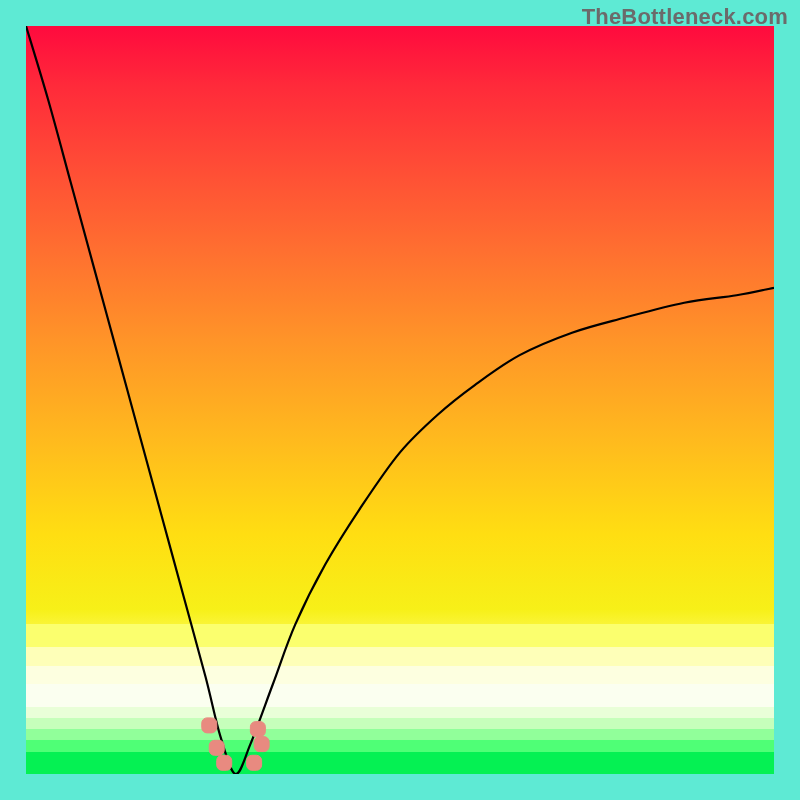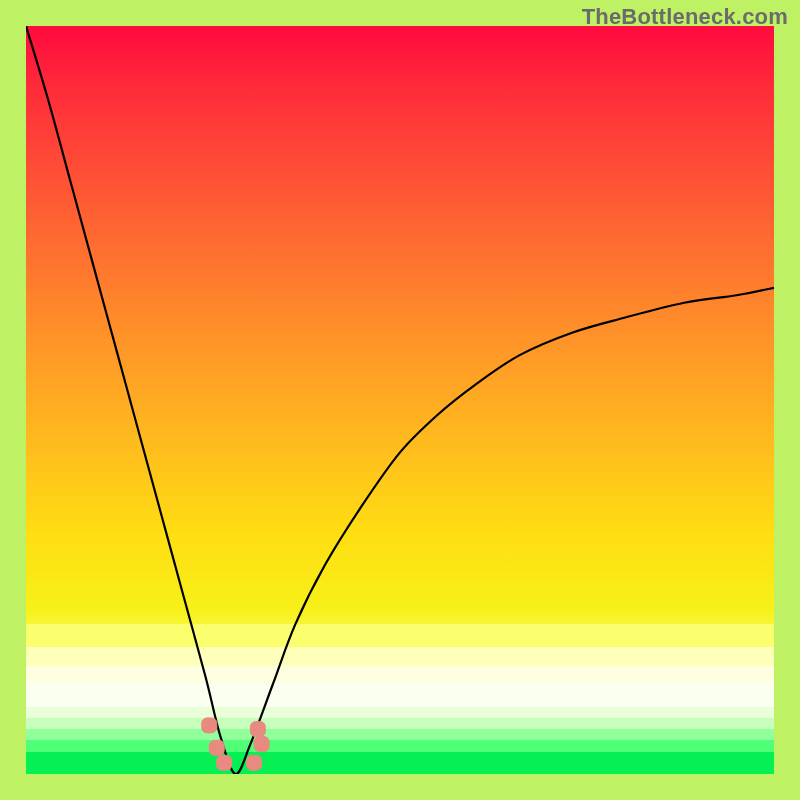--- a/index.html
+++ b/index.html
@@ -6,21 +6,21 @@
     margin: 0;
     padding: 0;
     width: 800px;
     height: 800px;
     background: #000;
     overflow: hidden;
   }
   .frame {
     position: absolute;
     inset: 0;
-    background: #bef264;
+    background: #5eead4;
     padding-left: 40px;
   }
   .plot {
     position: absolute;
     left: 26px;
     top: 26px;
     width: 748px;
     height: 748px;
     overflow: hidden;
   }

